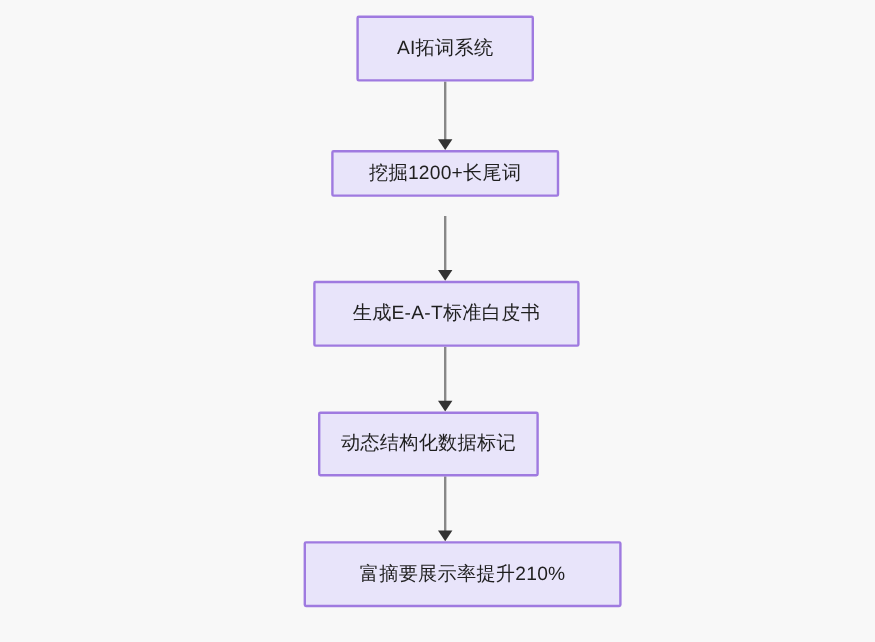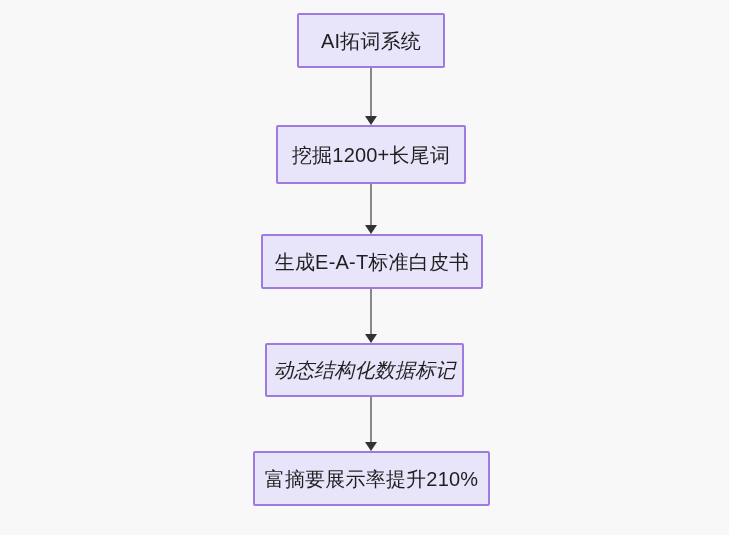--- a/index.html
+++ b/index.html
@@ -21,21 +21,21 @@
   .node {
     position: absolute;
     box-sizing: border-box;
     background: #e8e4fa;
     border: 2px solid #9f7ae0;
     border-radius: 2px;
     display: flex;
     align-items: center;
     justify-content: center;
     color: #1f1f1f;
-    font-size: 20px;
+    font-size: 16px;
     line-height: 1;
     letter-spacing: 0.2px;
     white-space: nowrap;
   }
   .node-label {
     display: block;
     padding: 0 4px;
   }
   .edge {
     position: absolute;
@@ -76,25 +76,25 @@
       <div class="edge-line" style="height: 46px; background: rgb(136, 136, 136);"></div>
       <div class="edge-head" style="top: 45px; border-top-color: rgb(51, 51, 51);"></div>
     </div>
     <div class="edge" style="left: 371px; top: 397px; height: 54px;">
       <div class="edge-line" style="height: 46px; background: rgb(136, 136, 136);"></div>
       <div class="edge-head" style="top: 45px; border-top-color: rgb(51, 51, 51);"></div>
     </div>
     <div class="node" style="left: 297px; top: 13px; width: 148px; height: 55px; background: rgb(232, 228, 250); border-color: rgb(159, 122, 224); color: rgb(31, 31, 31);">
       <span class="node-label">AI拓词系统</span>
     </div>
-    <div class="node" style="left: 276px; top: 125px; width: 190px; height: 59px; background: rgb(232, 228, 250); border-color: rgb(159, 122, 224); color: rgb(31, 31, 31);">
+    <div class="node" style="left: 276px; top: 125px; width: 190px; height: 39px; background: rgb(232, 228, 250); border-color: rgb(159, 122, 224); color: rgb(31, 31, 31);">
       <span class="node-label">挖掘1200+长尾词</span>
     </div>
     <div class="node" style="left: 261px; top: 234px; width: 222px; height: 55px; background: rgb(232, 228, 250); border-color: rgb(159, 122, 224); color: rgb(31, 31, 31); text-align: right;">
       <span class="node-label">生成E-A-T标准白皮书</span>
     </div>
-    <div class="node" style="left: 265px; top: 343px; width: 199px; height: 54px; background: rgb(232, 228, 250); border-color: rgb(159, 122, 224); color: rgb(31, 31, 31); font-style: italic;">
+    <div class="node" style="left: 265px; top: 343px; width: 184px; height: 54px; background: rgb(232, 228, 250); border-color: rgb(159, 122, 224); color: rgb(31, 31, 31);">
       <span class="node-label">动态结构化数据标记</span>
     </div>
-    <div class="node" style="left: 253px; top: 451px; width: 237px; height: 55px; background: rgb(232, 228, 250); border-color: rgb(159, 122, 224); color: rgb(31, 31, 31); align-items: center;">
+    <div class="node" style="left: 253px; top: 451px; width: 265px; height: 55px; background: rgb(232, 228, 250); border-color: rgb(159, 122, 224); color: rgb(31, 31, 31); align-items: center;">
       <span class="node-label">富摘要展示率提升210%</span>
     </div>
   </div>
 
 </body></html>

